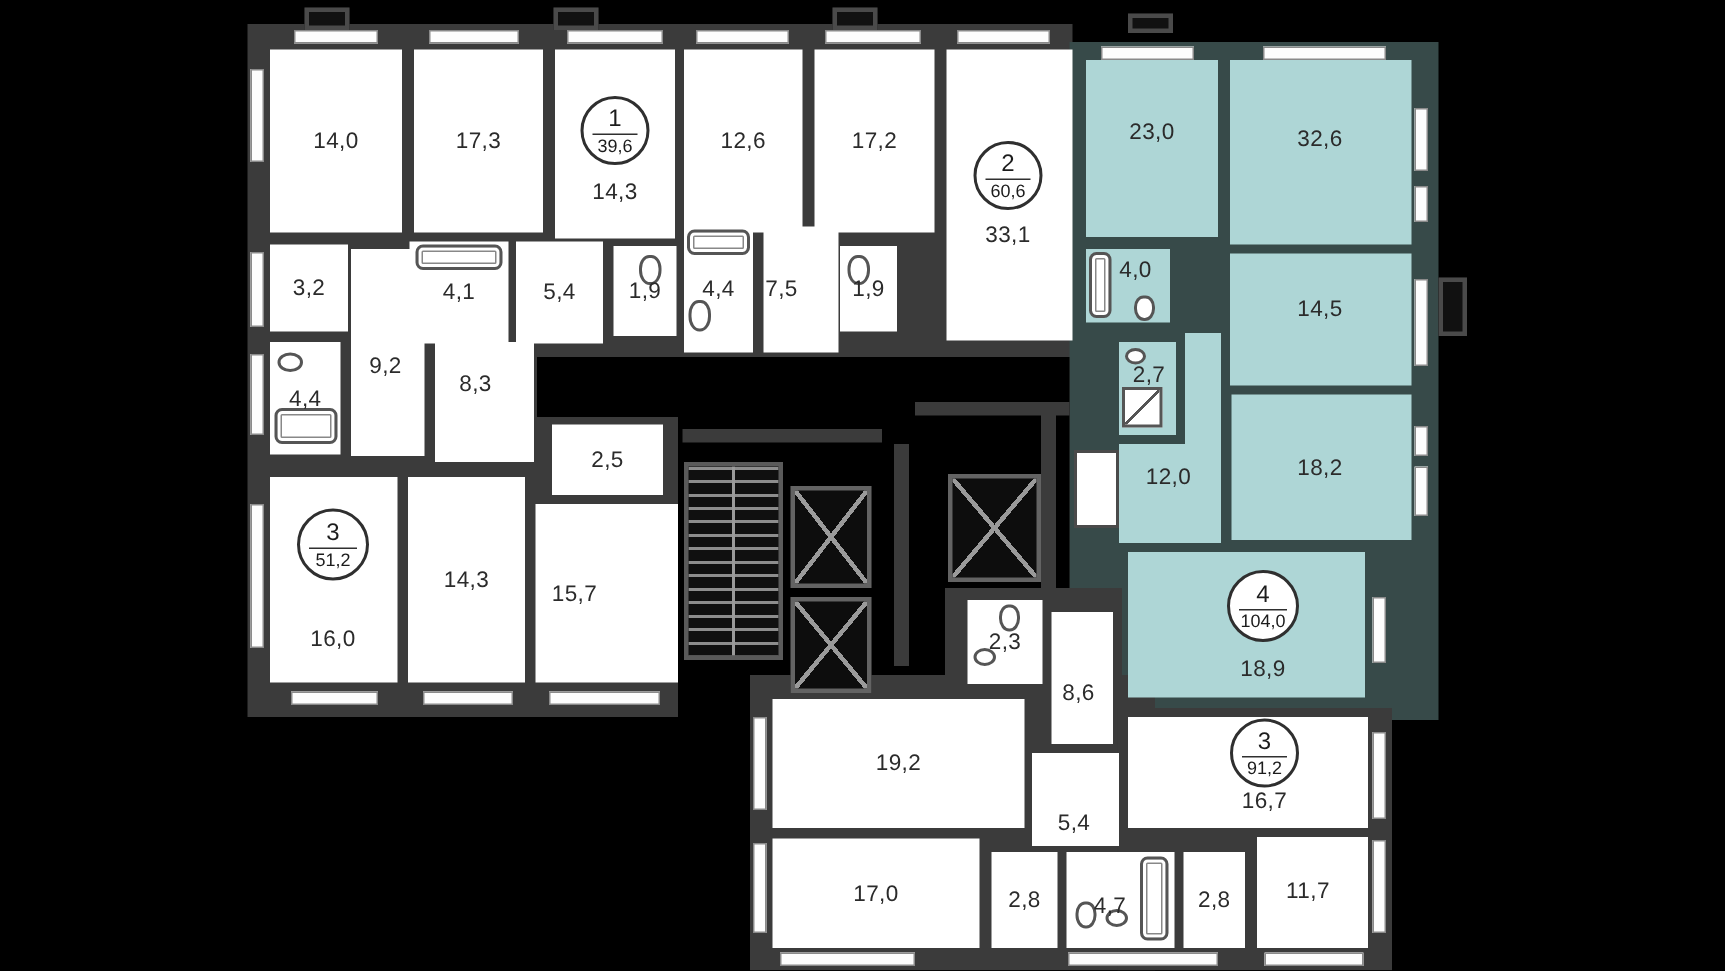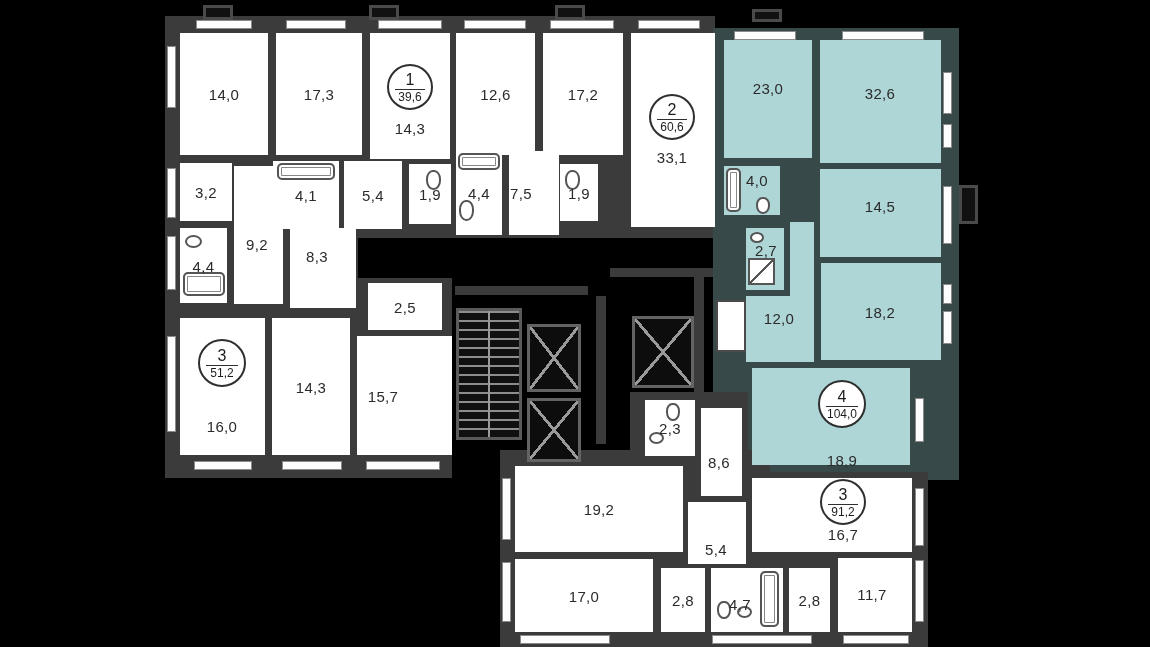--- a/index.html
+++ b/index.html
@@ -144,21 +144,21 @@
     <span class="rlabel" style="left: 757px; top: 180px; z-index: 20;">4,0</span>
     <div class="room blue" style="left: 820px; top: 169px; width: 121px; height: 88px;"></div>
     <span class="rlabel" style="left: 880px; top: 206px; z-index: 20;">14,5</span>
     <div class="room blue" style="left: 746px; top: 222px; width: 68px; height: 140px;"></div>
     <span class="rlabel" style="left: 779px; top: 318px; z-index: 20;">12,0</span>
     <div class="room walled" style="left: 740px; top: 222px; width: 50px; height: 74px;"></div>
     <span class="rlabel" style="left: 766px; top: 250px; z-index: 20;">2,7</span>
     <div class="room blue" style="left: 821px; top: 263px; width: 120px; height: 97px;"></div>
     <span class="rlabel" style="left: 880px; top: 312px; z-index: 20;">18,2</span>
     <div class="room blue" style="left: 752px; top: 368px; width: 158px; height: 97px;"></div>
-    <span class="rlabel" style="left: 842px; top: 460px; z-index: 20;">18,9</span>
+    <span class="rlabel" style="left: 842px; top: 446px; z-index: 20;">18,9</span>
     <div class="room" style="left: 645px; top: 400px; width: 50px; height: 56px;"></div>
     <span class="rlabel" style="left: 670px; top: 428px; z-index: 20;">2,3</span>
     <div class="room" style="left: 701px; top: 408px; width: 41px; height: 88px;"></div>
     <span class="rlabel" style="left: 719px; top: 462px; z-index: 20;">8,6</span>
     <div class="room" style="left: 515px; top: 466px; width: 168px; height: 86px;"></div>
     <span class="rlabel" style="left: 599px; top: 509px; z-index: 20;">19,2</span>
     <div class="room" style="left: 688px; top: 502px; width: 58px; height: 62px;"></div>
     <span class="rlabel" style="left: 716px; top: 549px; z-index: 20;">5,4</span>
     <div class="room" style="left: 515px; top: 559px; width: 138px; height: 73px;"></div>
     <span class="rlabel" style="left: 584px; top: 595.5px; z-index: 20;">17,0</span>

